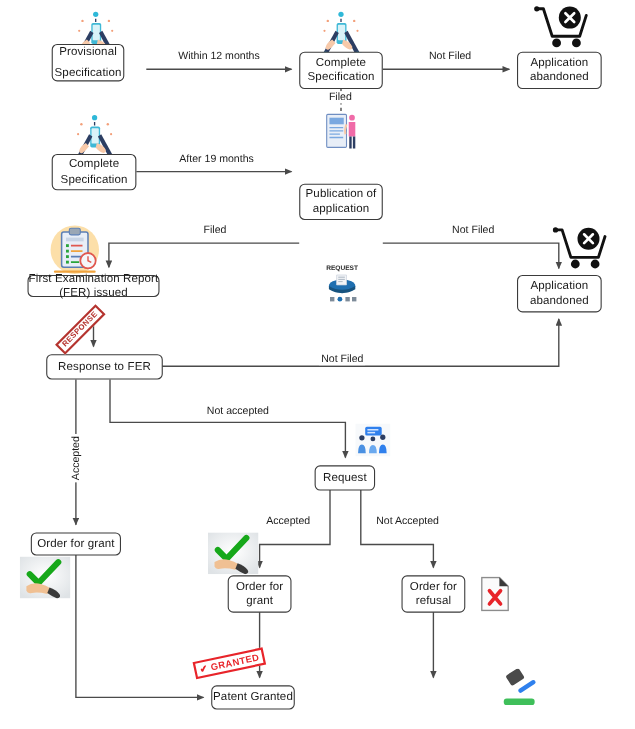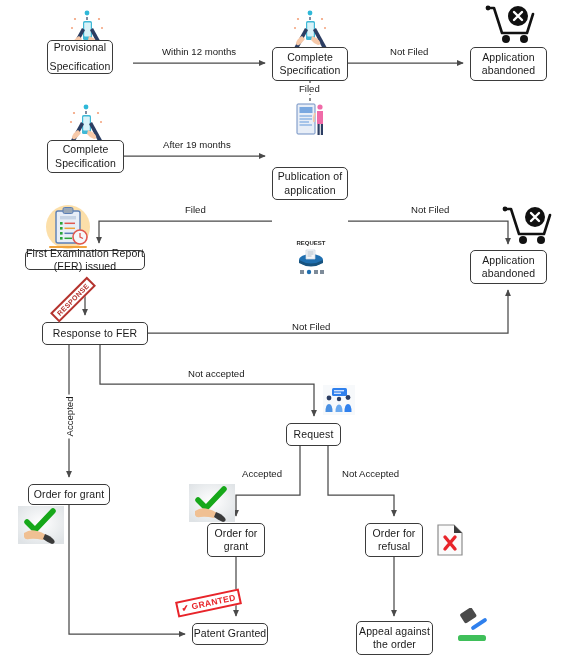--- a/index.html
+++ b/index.html
@@ -400,24 +400,20 @@
 
   <div class="node" style="left:365px; top:523px; width:58px; height:34px; flex-direction:column;">
     <span>Order for</span>
     <span>refusal</span>
   </div>
 
   <div class="node" style="left:192px; top:623px; width:76px; height:22px;">
     <span>Patent Granted</span>
   </div>
 
-  <div class="node" style="left:356px; top:621px; width:77px; height:34px; flex-direction:column;">
-    <span>Appeal against</span>
-    <span>the order</span>
-  </div>
 
   <div class="edge-label" style="left:160px; top:46px;">Within 12 months</div>
   <div class="edge-label" style="left:388px; top:46px;">Not Filed</div>
   <div class="edge-label" style="left:297px; top:83px;">Filed</div>
 
   <div class="edge-label" style="left:161px; top:139px;">After 19 months</div>
 
   <div class="edge-label" style="left:183px; top:204px;">Filed</div>
   <div class="edge-label" style="left:409px; top:204px;">Not Filed</div>
 

